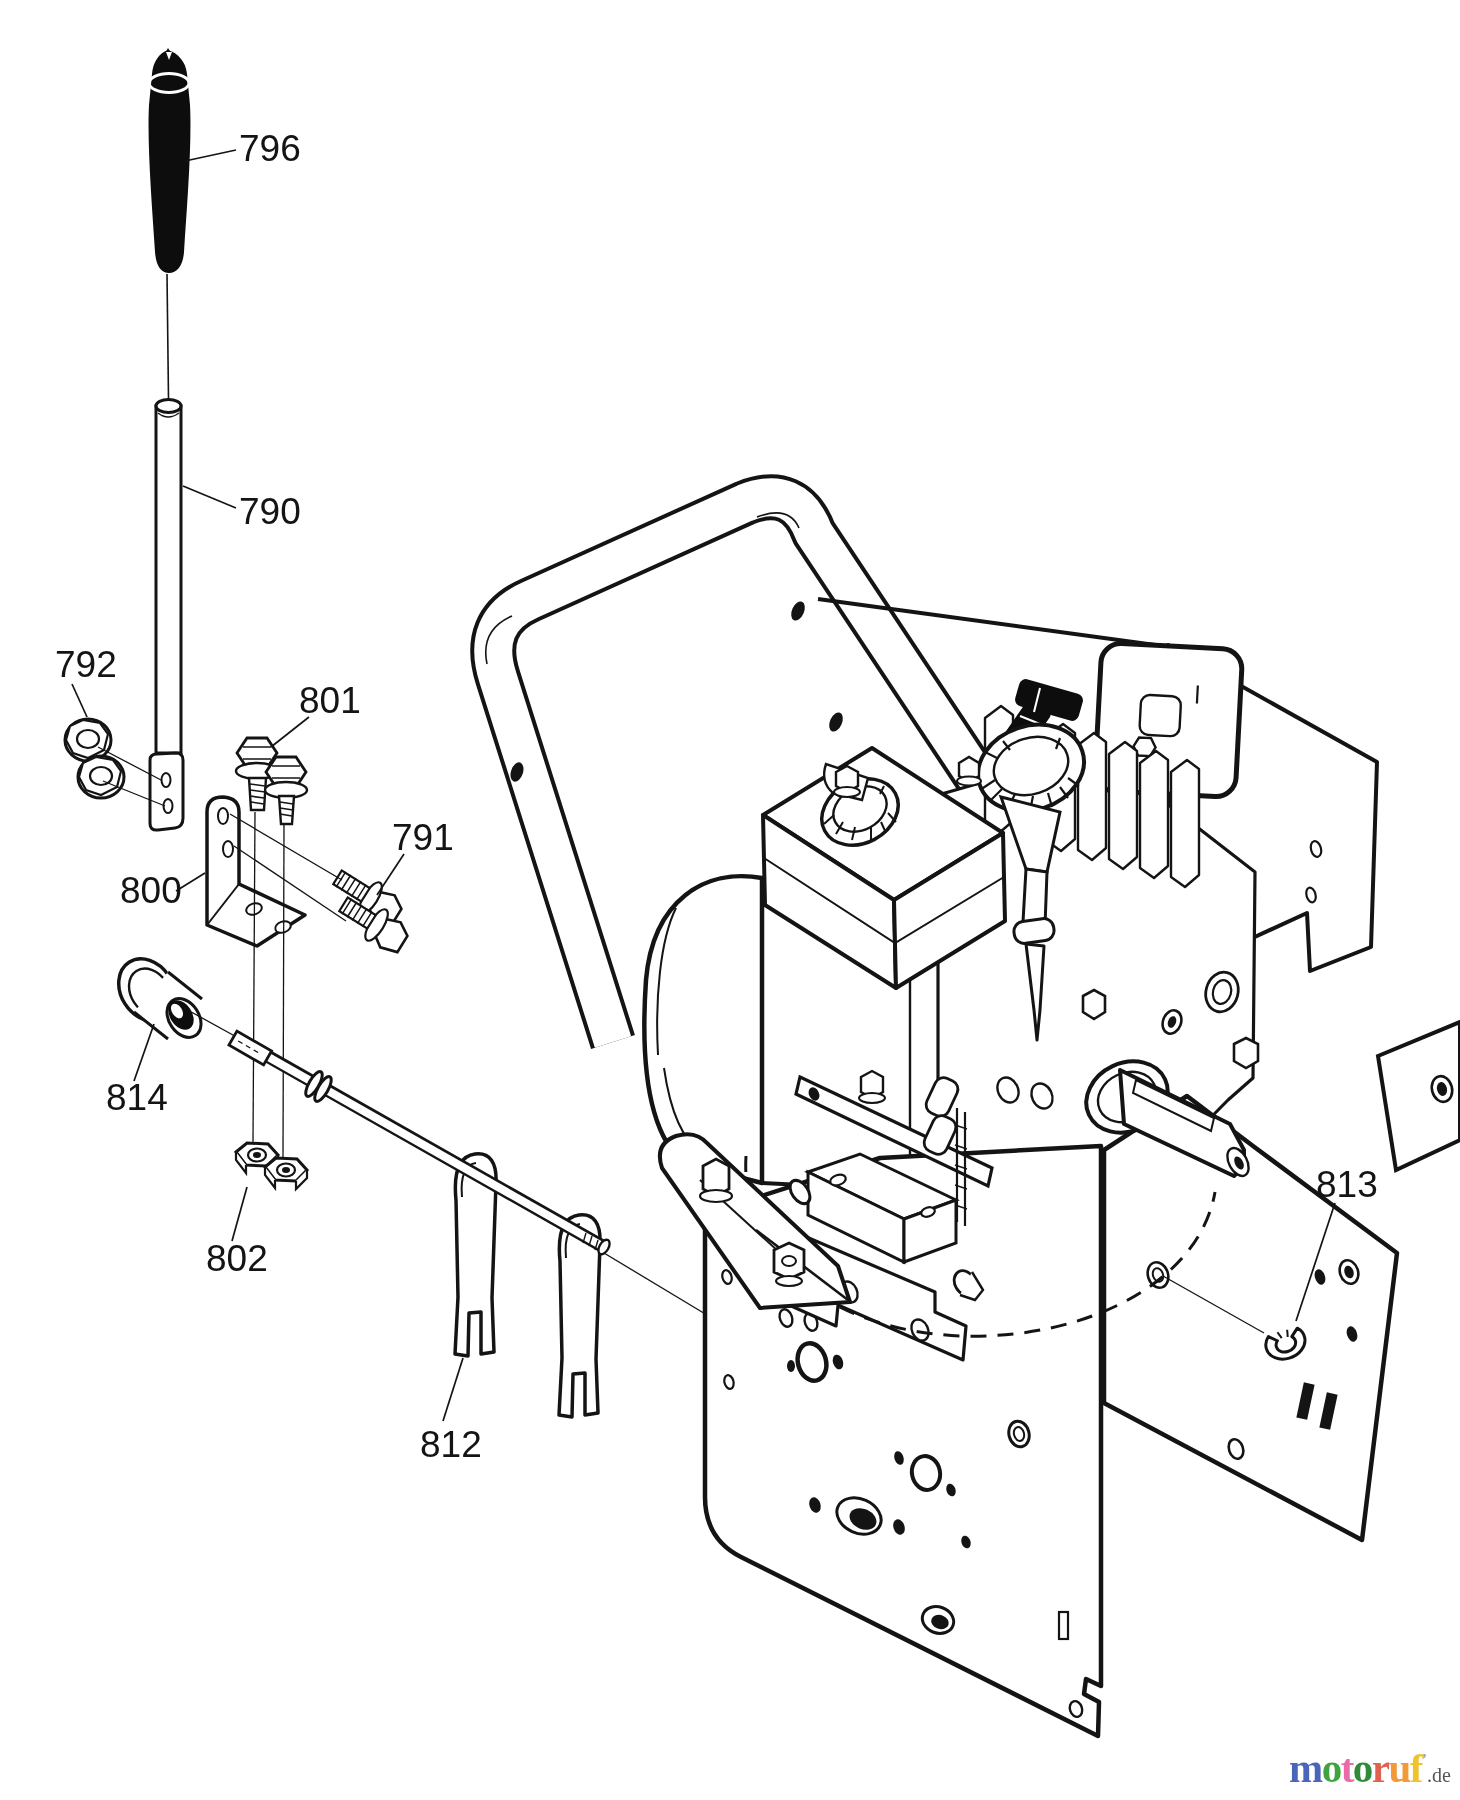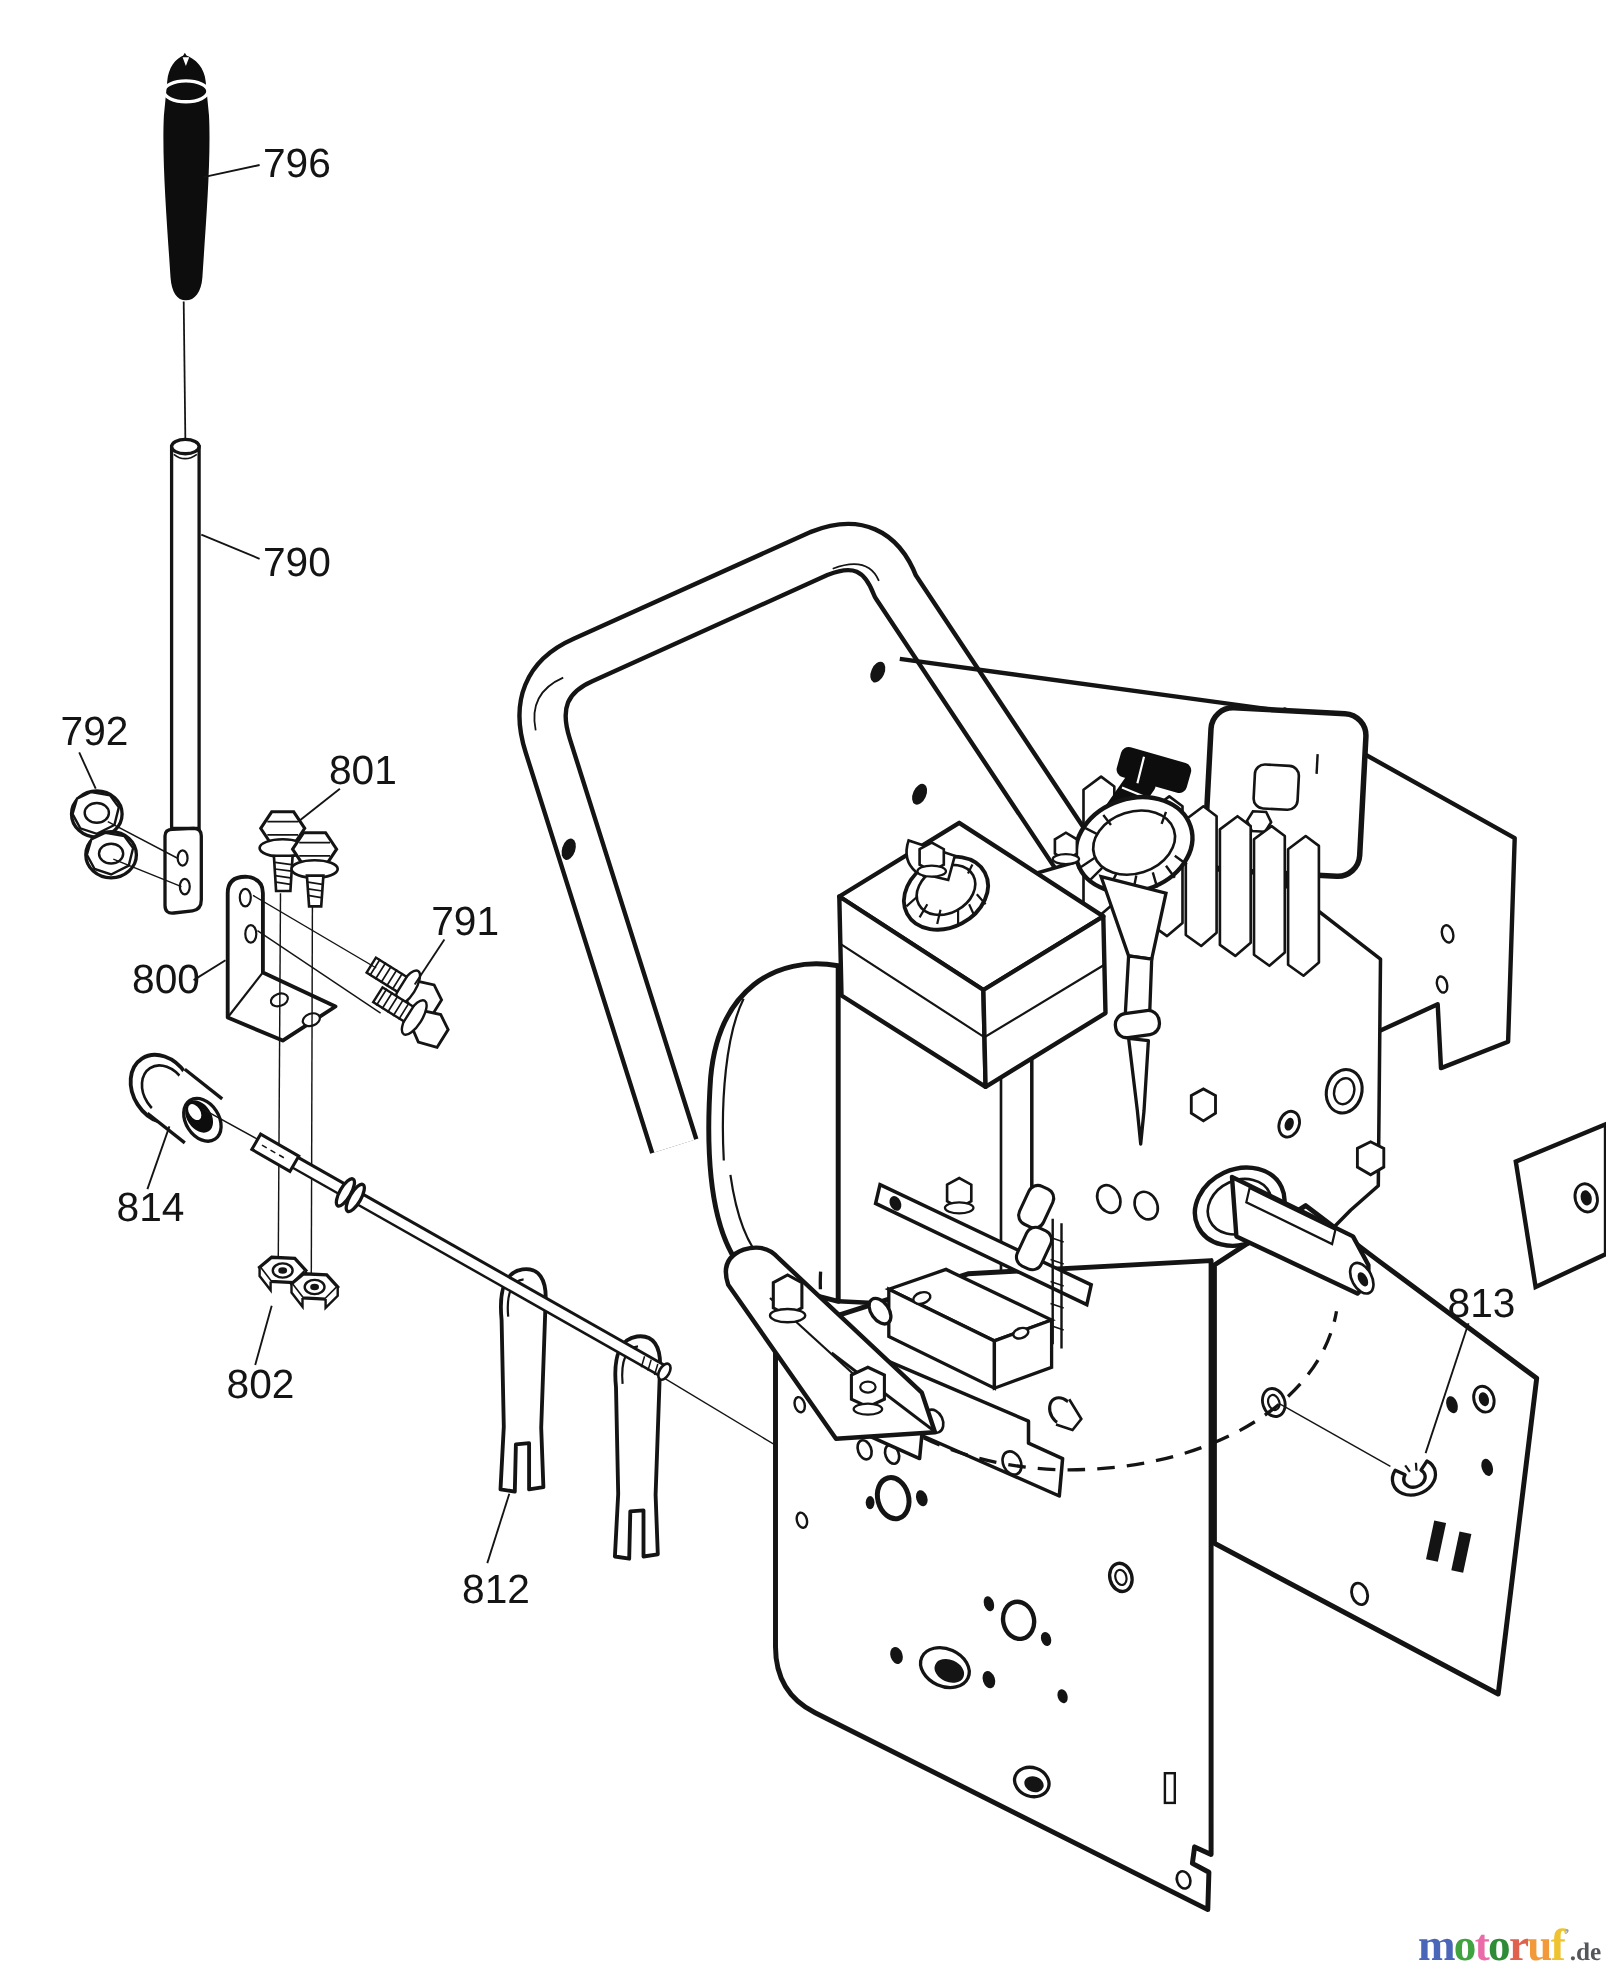--- a/index.html
+++ b/index.html
@@ -4,21 +4,21 @@
 <style>
   html,body{margin:0;padding:0;background:#fff;}
   body{width:1460px;height:1800px;position:relative;overflow:hidden;
        font-family:"Liberation Sans", sans-serif;}
   svg{position:absolute;left:0;top:0;}
   svg text{font-family:"Liberation Sans", sans-serif;font-size:37px;fill:#141414;}
   .logo{position:absolute;left:1289px;top:1748px;width:170px;
         font-family:"Liberation Serif", serif;font-weight:700;font-size:41px;
         letter-spacing:-1.5px;white-space:nowrap;line-height:1;}
   .logo-mark{font-size:15px;color:#9aa0a8;vertical-align:18px;letter-spacing:0;}
-  .logo-suffix{font-size:23px;color:#55565a;letter-spacing:0;font-weight:700;}
+  .logo-suffix{font-size:20px;color:#55565a;letter-spacing:0;font-weight:400;}
 </style>
 </head>
 <body>
 
 <svg width="1460" height="1800" viewBox="0 0 1460 1800">
 
   <g>
     <path d="M613,1042 L498,678 Q480,622 530,600 L745,503 Q795,483 814,533 L1193,1103" fill="none" stroke="#141414" stroke-width="46" stroke-linejoin="round"></path>
     <path d="M613,1042 L498,678 Q480,622 530,600 L745,503 Q795,483 814,533 L1193,1103" fill="none" stroke="#ffffff" stroke-width="38" stroke-linejoin="round"></path>
     <path d="M487,664 Q480,630 512,616" fill="none" stroke="#141414" stroke-width="1.6"></path>

